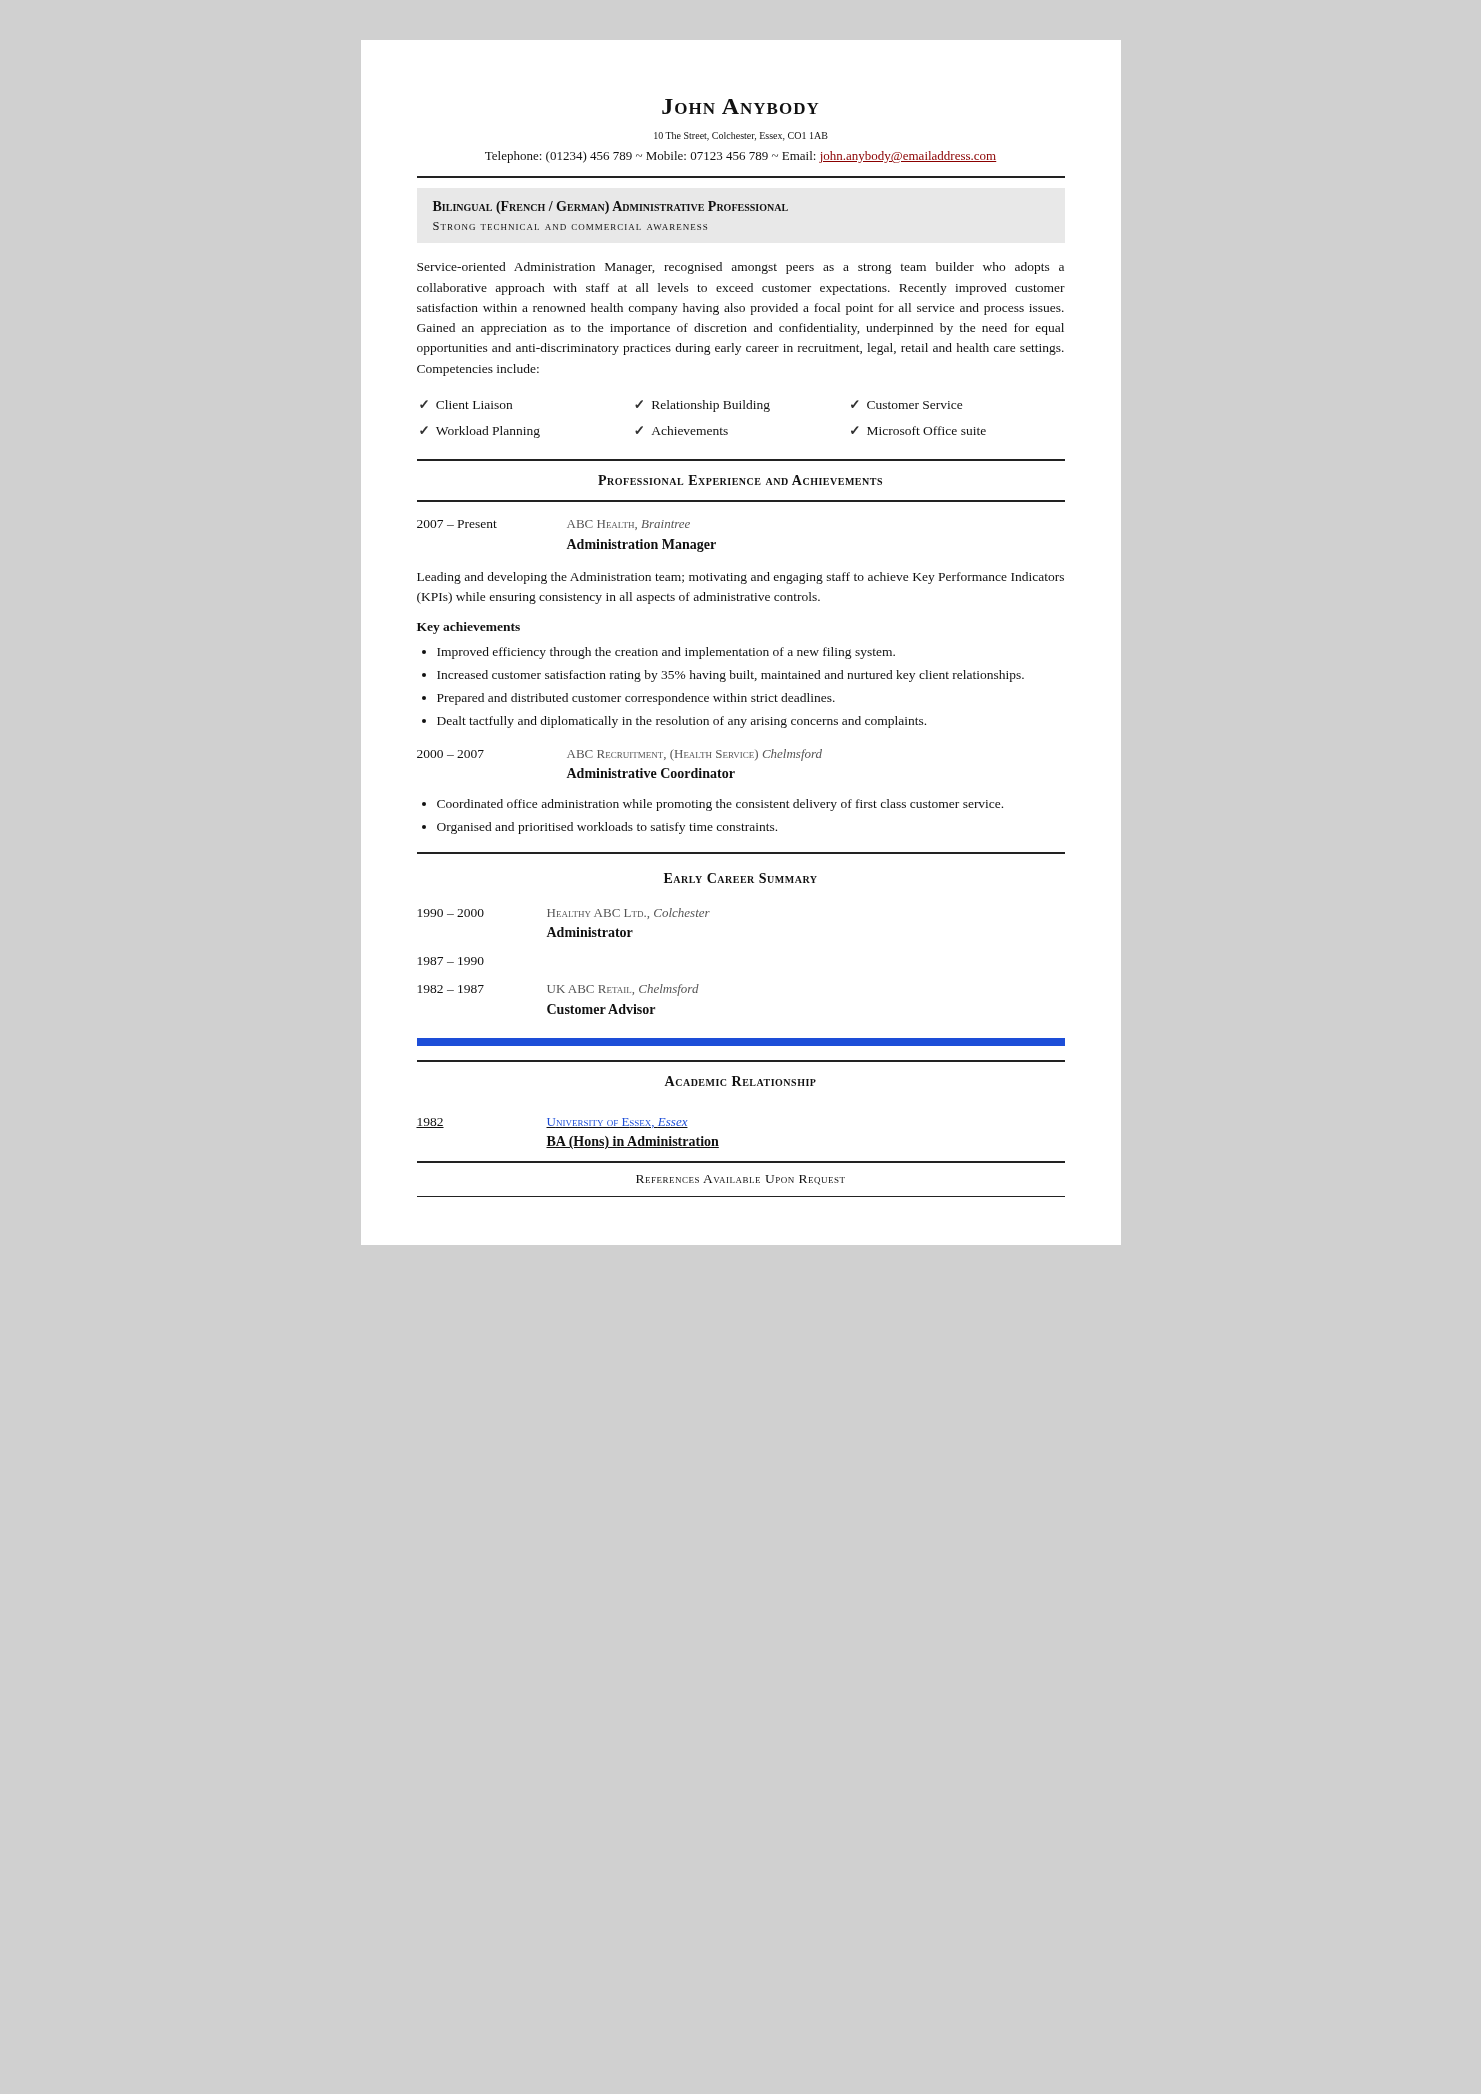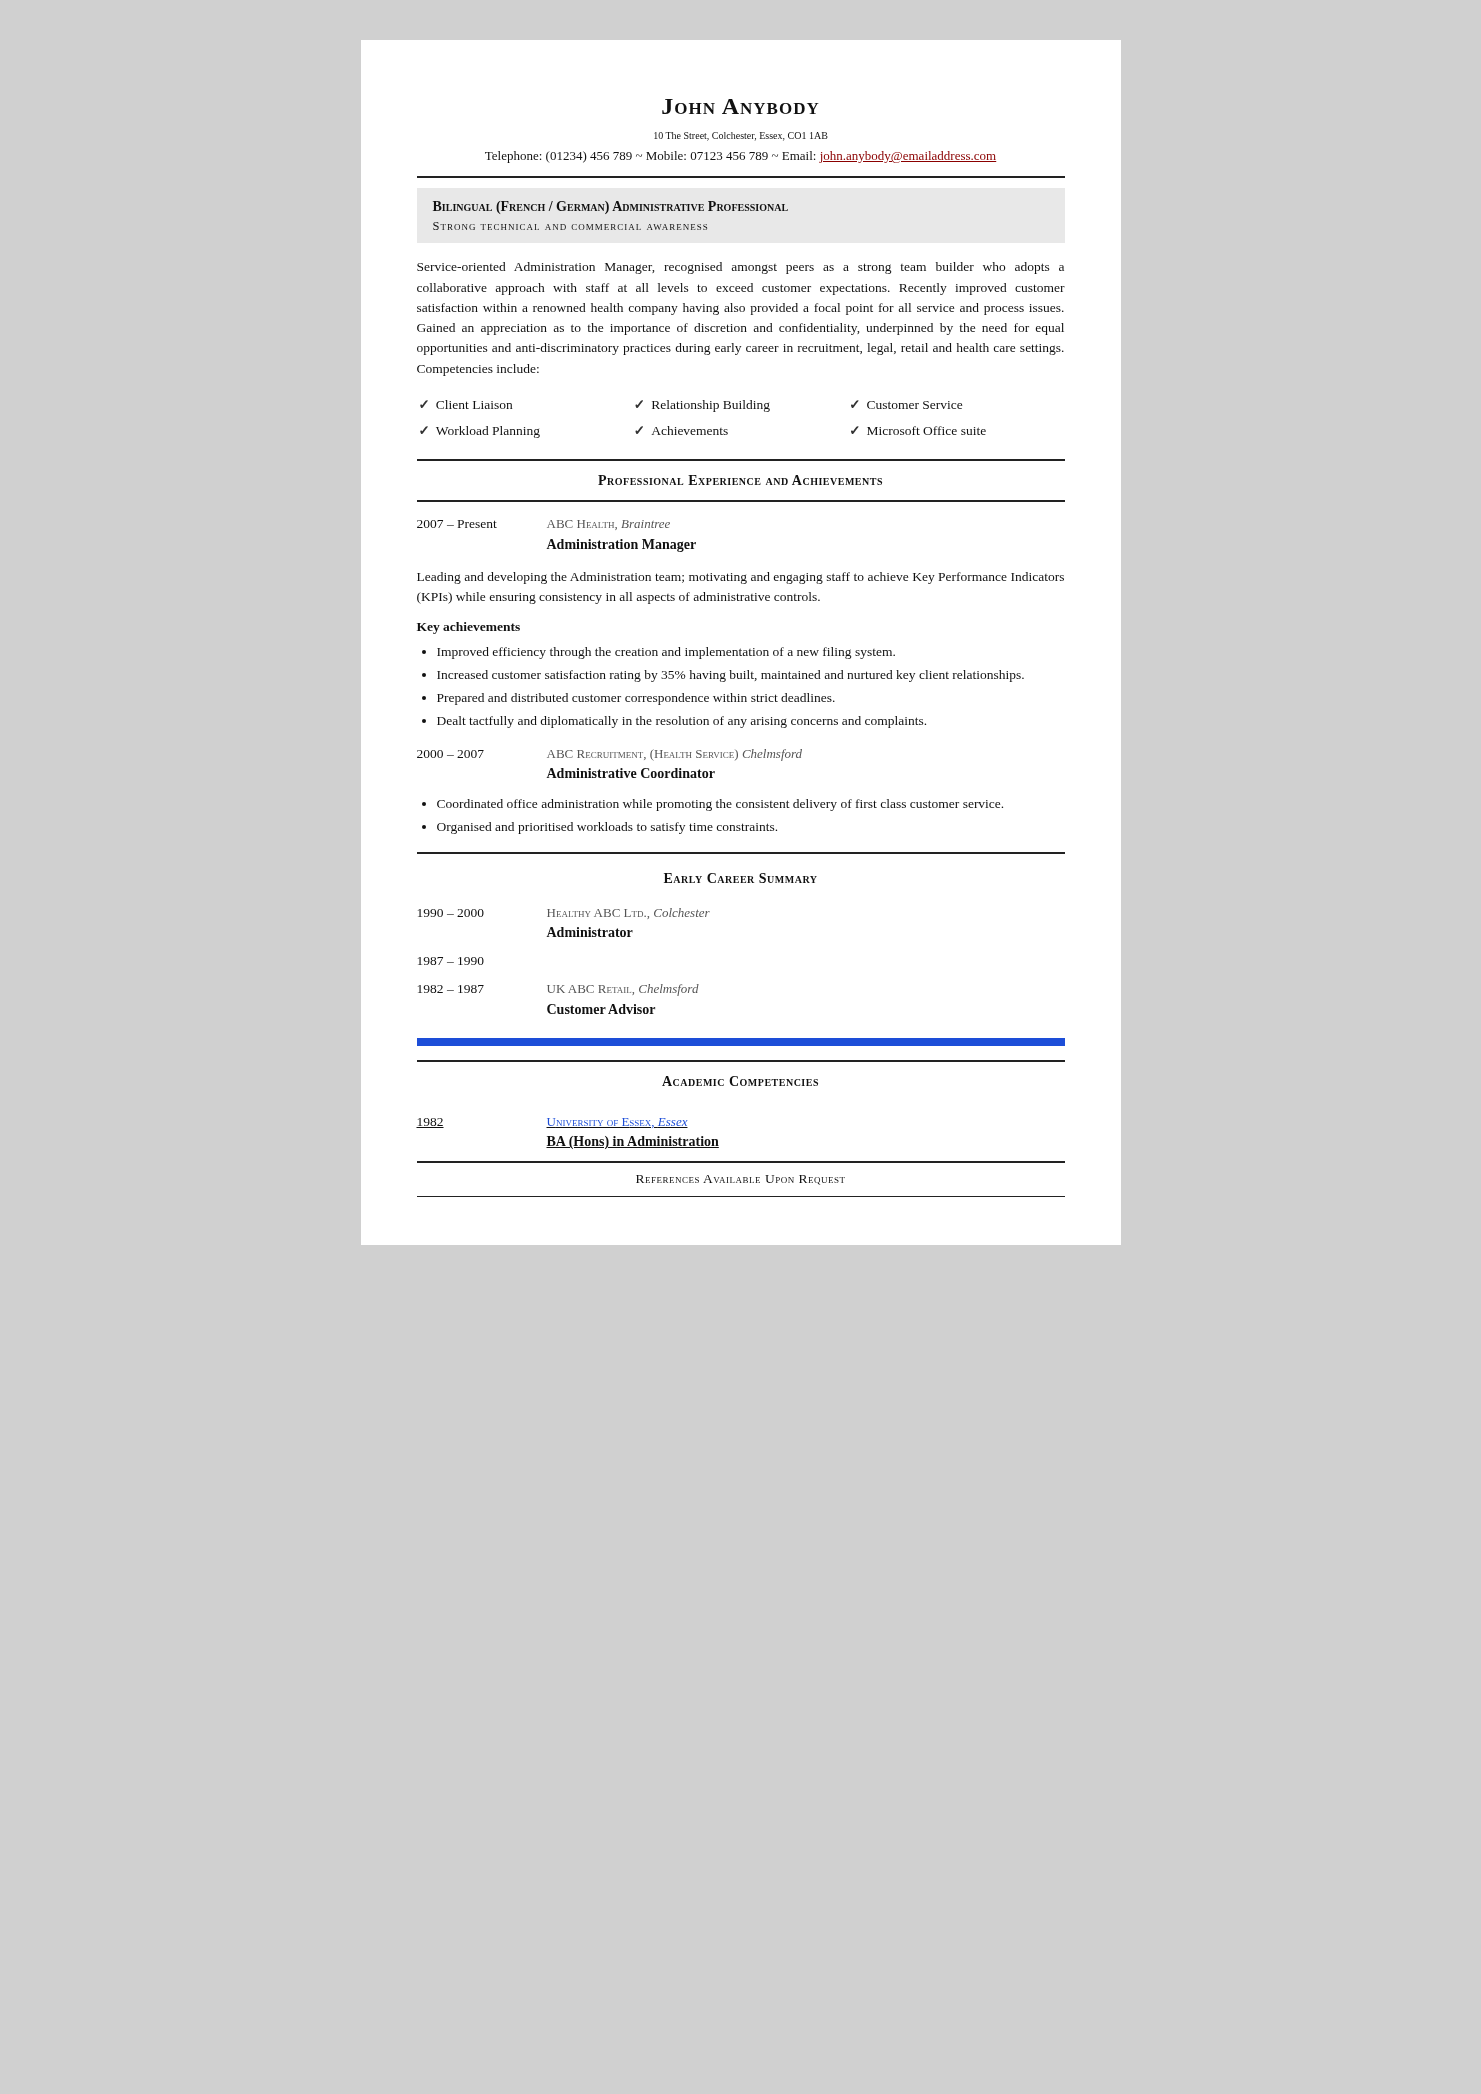--- a/index.html
+++ b/index.html
@@ -128,20 +128,21 @@
 
     .exp-date {
       min-width: 130px;
       font-size: 13.5px;
       padding-top: 0;
       flex-shrink: 0;
     }
 
     .exp-content {
       flex: 1;
+      margin-left: 20px;
     }
 
     .exp-company {
       font-size: 13px;
       color: #555;
       font-variant: small-caps;
     }
 
     .exp-company-italic {
       font-style: italic;
@@ -402,21 +403,21 @@
       <div class="early-content">
         <div class="early-company">
           <span>UK ABC R</span><span>etail, </span><span class="exp-company-italic">Chelmsford</span>
         </div>
         <div class="early-title">Customer Advisor</div>
       </div>
     </div>
   </div>
 
   <div class="academic-section-wrapper">
-    <div class="section-header">Academic Competencies</div>
+    <div class="section-header">Academic Relationship</div>
     <div class="academic-section-inner">
       <div class="academic-entry">
         <div class="academic-date">1982</div>
         <div class="academic-content">
           <div class="academic-institution">
             <span>U</span><span>niversity of E</span><span>ssex, </span><span class="exp-company-italic">Essex</span>
           </div>
           <div class="academic-degree">BA (Hons) in Administration</div>
         </div>
       </div>

